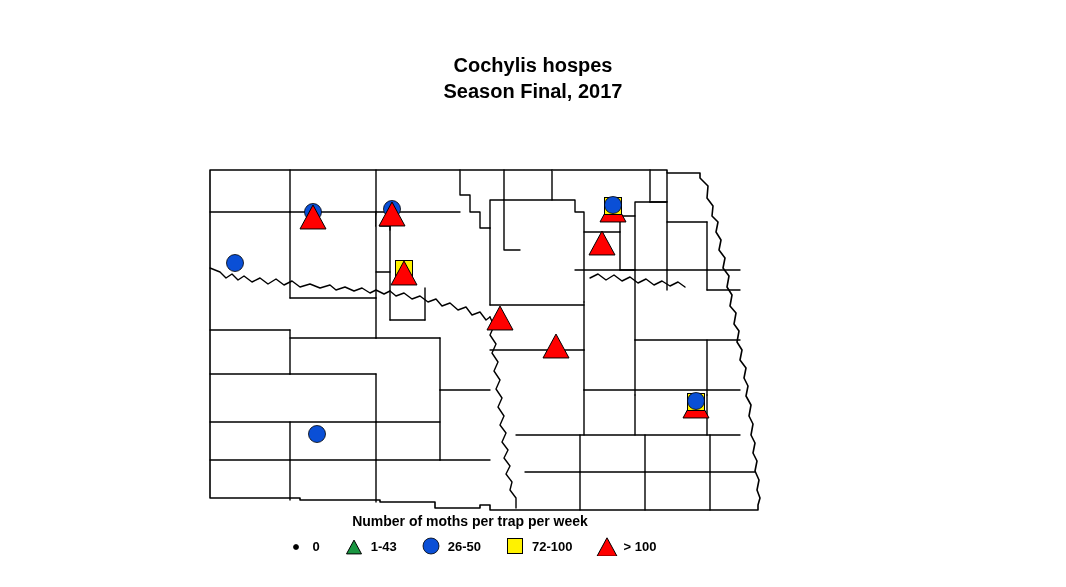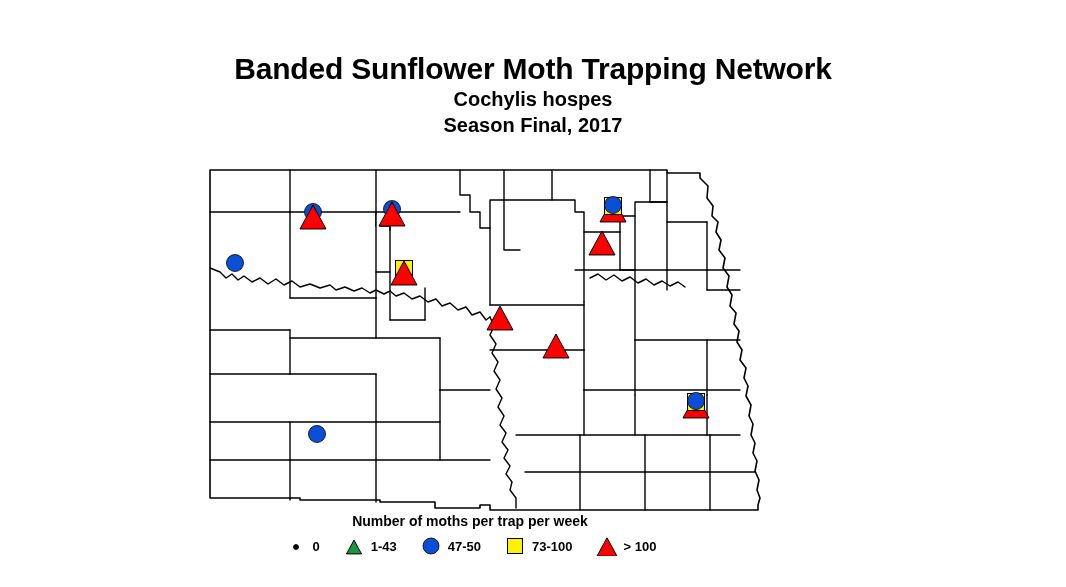--- a/index.html
+++ b/index.html
@@ -89,21 +89,20 @@
     margin-left: 5px;
     white-space: nowrap;
   }
 </style>
 </head>
 <body>
 
 <div class="page">
 
   <div class="titles">
-    <div class="title-main">Banded Sunflower Moth Trapping Network</div>
     <div class="title-sub1">Cochylis hospes</div>
     <div class="title-sub2">Season Final, 2017</div>
   </div>
 
   <div class="map-wrap">
     <svg width="590" height="352" viewBox="0 0 590 352" xmlns="http://www.w3.org/2000/svg">
       <g fill="#ffffff" stroke="#000000" stroke-width="1.4" stroke-linejoin="round" stroke-linecap="round">
 
         <path stroke-width="1.6" fill="#ffffff" d="
           M 30,10
@@ -282,27 +281,27 @@
         <div class="legend-item">
           <span class="legend-sym"><svg width="24" height="20" viewBox="0 0 24 20">
               <polygon points="12,4.1 4.5,17.9 19.5,17.9" fill="#1A9641" stroke="#000000" stroke-width="1"></polygon>
             </svg></span>
           <span class="legend-label">1-43</span>
         </div>
         <div class="legend-item">
           <span class="legend-sym"><svg width="24" height="20" viewBox="0 0 24 20">
               <circle cx="12" cy="10" r="8" fill="#0A4FD6" stroke="#000000" stroke-width="0.8"></circle>
             </svg></span>
-          <span class="legend-label">47-50</span>
+          <span class="legend-label">26-50</span>
         </div>
         <div class="legend-item">
           <span class="legend-sym"><svg width="24" height="20" viewBox="0 0 24 20">
               <rect x="4.5" y="2.5" width="15" height="15" fill="#FFF200" stroke="#000000" stroke-width="1"></rect>
             </svg></span>
-          <span class="legend-label">73-100</span>
+          <span class="legend-label">72-100</span>
         </div>
         <div class="legend-item">
           <span class="legend-sym"><svg width="24" height="20" viewBox="0 0 24 20">
               <polygon points="12,1.799999999999999 2,20.200000000000003 22,20.200000000000003" fill="#FF0000" stroke="#000000" stroke-width="1"></polygon>
             </svg></span>
           <span class="legend-label">&gt; 100</span>
         </div>
       </div>
   </div>
 

